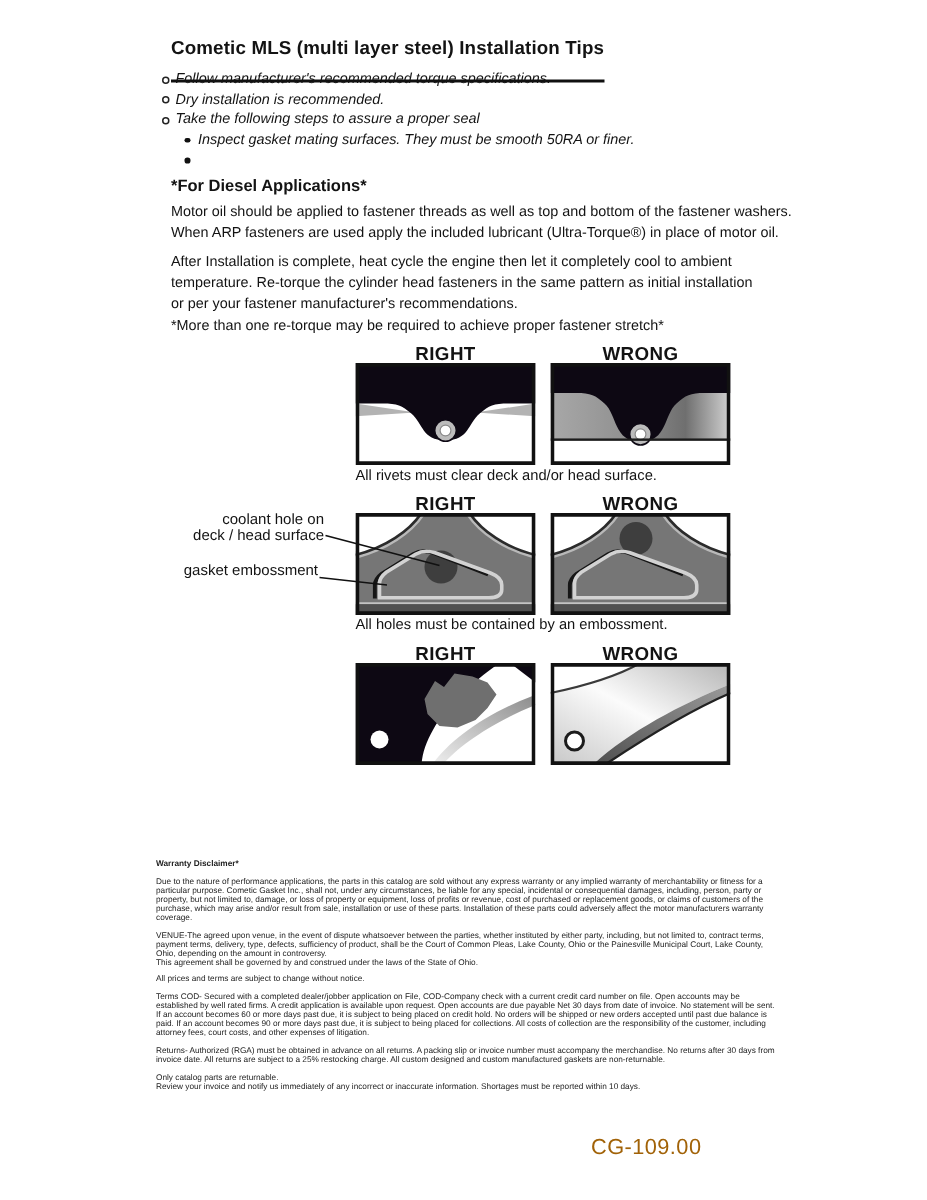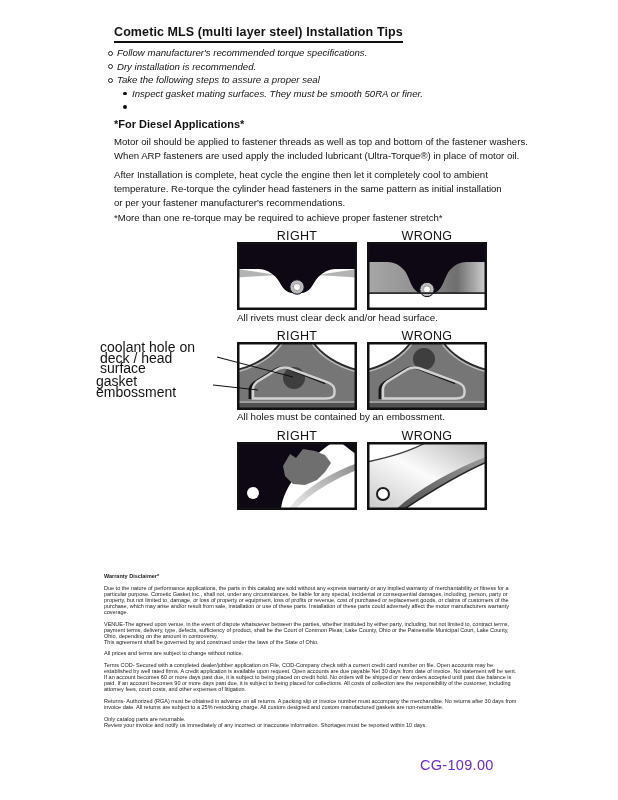--- a/index.html
+++ b/index.html
@@ -6,51 +6,51 @@
   .page{
     position:relative;width:618px;height:800px;background:#ffffff;
     font-family:"Liberation Sans", sans-serif;color:#131313;overflow:hidden;
     margin:0 auto;
   }
   .abs{position:absolute;}
   .preline{white-space:pre-line;}
 
   .doc-title{
     left:114px;top:25px;font-size:12.5px;font-weight:bold;letter-spacing:.1px;
-    border-bottom:2px solid #101010;padding-bottom:2px;display:inline-block;
+    border-bottom:2px solid #101010;padding-bottom:14px;display:inline-block;
   }
   .tips{left:108px;top:46px;font-size:9.6px;line-height:13.6px;font-style:italic;}
   .bullet-row{position:relative;padding-left:9px;}
   .ring{
     position:absolute;left:0;top:4.6px;width:3.2px;height:3.2px;
     border:1px solid #222;border-radius:50%;
   }
   .sub{margin-left:15px;}
   .dot{
     position:absolute;left:0;top:4.8px;width:3.8px;height:3.8px;
     background:#111;border-radius:50%;
   }
 
   .diesel-heading{left:114px;top:118px;font-size:11px;font-weight:bold;}
   .body-para{left:114px;font-size:9.6px;line-height:13.8px;width:430px;}
 
-  .fig-label{width:120px;text-align:center;font-size:12.5px;font-weight:normal;letter-spacing:.3px;}
+  .fig-label{width:120px;text-align:center;font-size:12.5px;font-weight:bold;letter-spacing:.3px;}
   .fig-box{width:120px;height:68px;}
   .fig-box svg{display:block;width:120px;height:68px;}
   .caption{font-size:9.8px;line-height:10.8px;text-align:right;}
 
-  .callout{font-size:14px;line-height:10.6px;}
+  .callout{font-size:10px;line-height:10.6px;text-align:right;}
   .pointer-overlay{pointer-events:none;}
 
   .legal{left:104px;top:573px;width:414px;font-size:5.5px;line-height:6.1px;color:#222;}
   .legal .hd{font-weight:bold;margin:0 0 5.5px 0;}
   .legal p{margin:0 0 5.5px 0;}
   .legal p.tight{margin:0;}
 
-  .doc-number{left:420px;top:757px;font-size:14.5px;letter-spacing:.3px;color:#6d28d9;}
+  .doc-number{left:394px;top:757px;font-size:14.5px;letter-spacing:.3px;color:#a16207;}
 </style>
 </head>
 <body>
 
 <div class="page">
 
   <div class="abs doc-title">Cometic MLS (multi layer steel) Installation Tips</div>
 
   <div class="abs tips">
     <div class="bullet-row">

